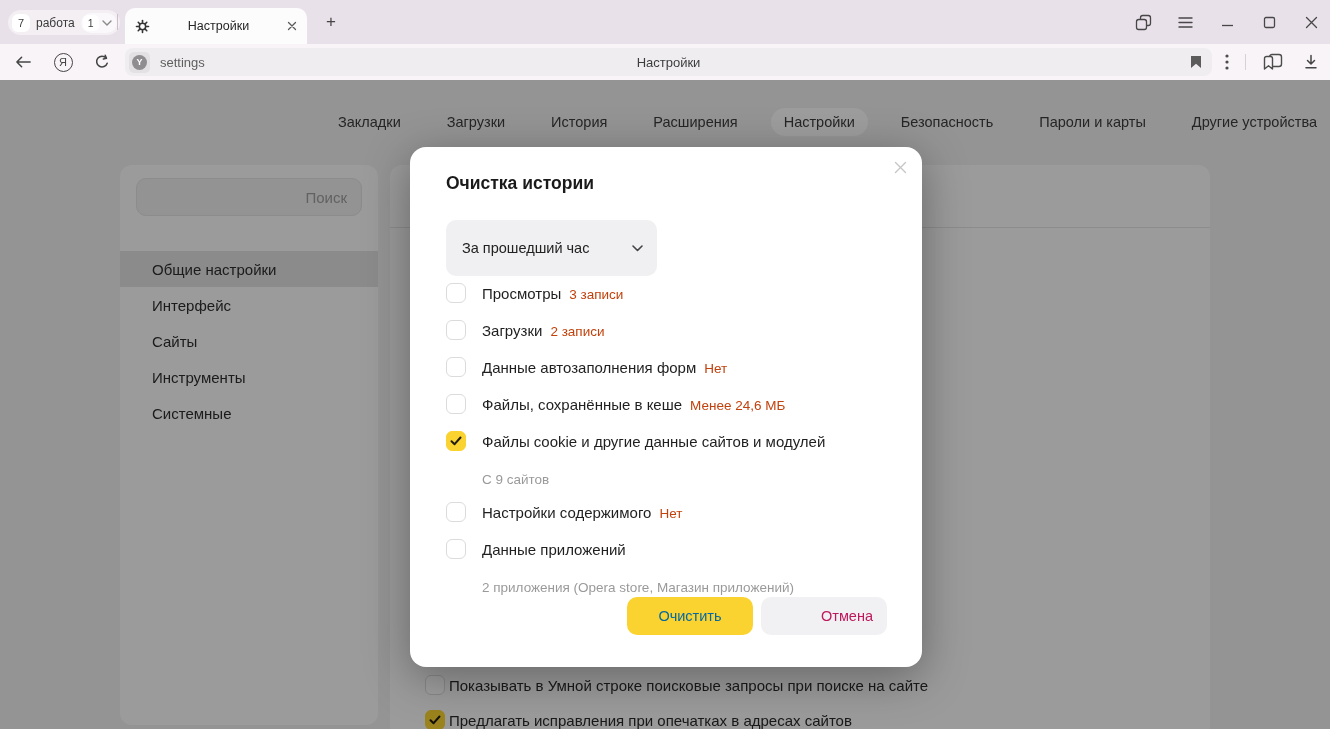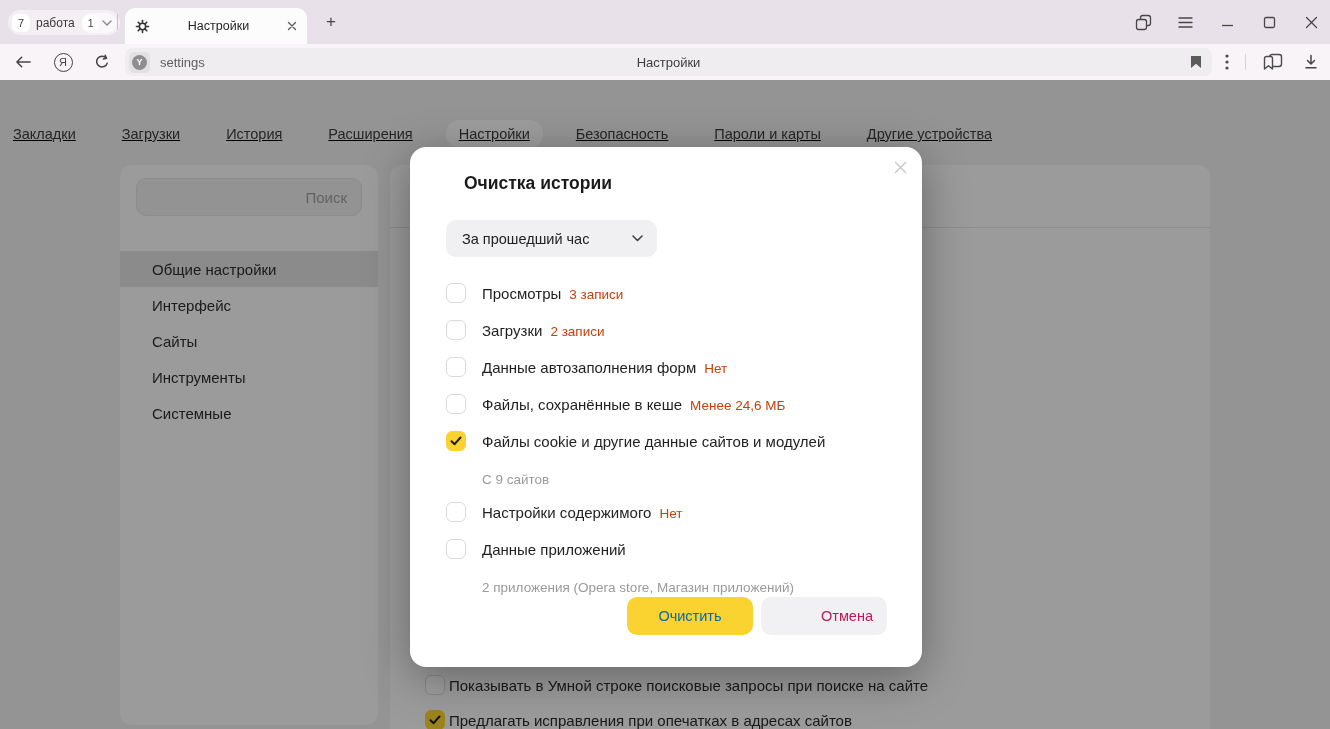--- a/index.html
+++ b/index.html
@@ -35,21 +35,21 @@
   .favicon-tile { width:21px; height:21px; border-radius:5px; background:#e3e1e4; display:flex;
     align-items:center; justify-content:center; margin-right:10px; }
   .favicon-circle { width:15px; height:15px; border-radius:50%; background:#8f8d90; color:#fff;
     font-size:9px; font-weight:bold; display:flex; align-items:center; justify-content:center; }
   .url-text { font-size:13px; color:#5f5f5f; }
   .url-page-title { position:absolute; left:0; right:0; text-align:center; font-size:13px; color:#3d3d3d; pointer-events:none; }
   .url-bookmark { margin-left:auto; display:flex; align-items:center; }
 
   
   .content { position:absolute; top:80px; left:0; right:0; bottom:0; background:#f1eff1; }
-  .nav-row { position:absolute; top:40px; left:0; right:0; display:flex; justify-content:flex-start; gap:20px;text-decoration:underline; }
+  .nav-row { position:absolute; top:28px; left:0; right:0; display:flex; justify-content:flex-end; gap:20px; }
   .nav-item { font-size:14.5px; color:#3c3c3c; padding:6px 13px; border-radius:15px; white-space:nowrap; cursor:default; }
   .nav-item.selected { background:#fdfdfd; }
 
   .sidebar-card { position:absolute; left:120px; top:85px; width:258px; height:560px; background:#fbfafb; border-radius:12px; }
   .search-input { display:block; margin:13px 16px 0; width:226px; height:38px; border-radius:10px;
     background:#eeedef; border:1px solid #e3e2e4; font-family:inherit; font-size:15px; color:#333; padding:0 14px; outline:none;text-align:right; }
   .search-input::placeholder { color:#9e9e9e; }
   .side-items { margin-top:35px; }
   .side-item { height:36px; display:flex; align-items:center; padding-left:32px; font-size:15px; color:#2e2e2e; cursor:default; }
   .side-item.selected { background:#e2e0e2; }
@@ -62,22 +62,22 @@
   .cb { width:20px; height:20px; border-radius:6px; background:#fff; border:1px solid #dbdbdb; flex:none;
     display:flex; align-items:center; justify-content:center; cursor:default; }
   .cb.on { background:#fbd330; border-color:#fbd330; }
 
   
   .dim-overlay { position:absolute; top:80px; left:0; right:0; bottom:0; background:rgba(0,0,0,.38); }
   .modal { position:absolute; left:410px; top:147px; width:512px; height:520px; background:#fff;
     border-radius:16px; box-shadow:0 10px 45px rgba(0,0,0,.35); }
   .modal-close { position:absolute; top:10px; right:12px; width:20px; height:20px; display:flex;
     align-items:center; justify-content:center; color:#c6c6c6; }
-  .modal-title { position:absolute; left:54px; top:26px; font-size:17.5px; font-weight:700; color:#1a1a1a; }
-  .period-select { position:absolute; left:36px; top:73px; width:211px; height:37px; background:#f0eff2;
+  .modal-title { position:absolute; left:36px; top:26px; font-size:17.5px; font-weight:700; color:#1a1a1a; }
+  .period-select { position:absolute; left:36px; top:73px; width:211px; height:56px; background:#f0eff2;
     border-radius:10px; display:flex; align-items:center; padding:0 14px 0 16px; cursor:default; }
   .period-label { flex:1; font-size:14.5px; color:#222; }
   .m-list { position:absolute; left:36px; top:136px; right:36px; }
   .m-row { display:flex; gap:16px; margin-bottom:15px; }
   .m-col { padding-top:1px; }
   .m-label { font-size:15px; color:#1f1f1f; line-height:20px; }
   .m-meta { font-size:13.5px; color:#c2410c; margin-left:8px; }
   .m-sub { font-size:13.5px; color:#9a9a9a; margin-top:20px; }
   .modal-buttons { position:absolute; top:450px; right:35px; display:flex; gap:8px; }
   .btn { width:126px; height:38px; border:none; border-radius:10px; font-family:inherit; font-size:14.5px; cursor:default; }

